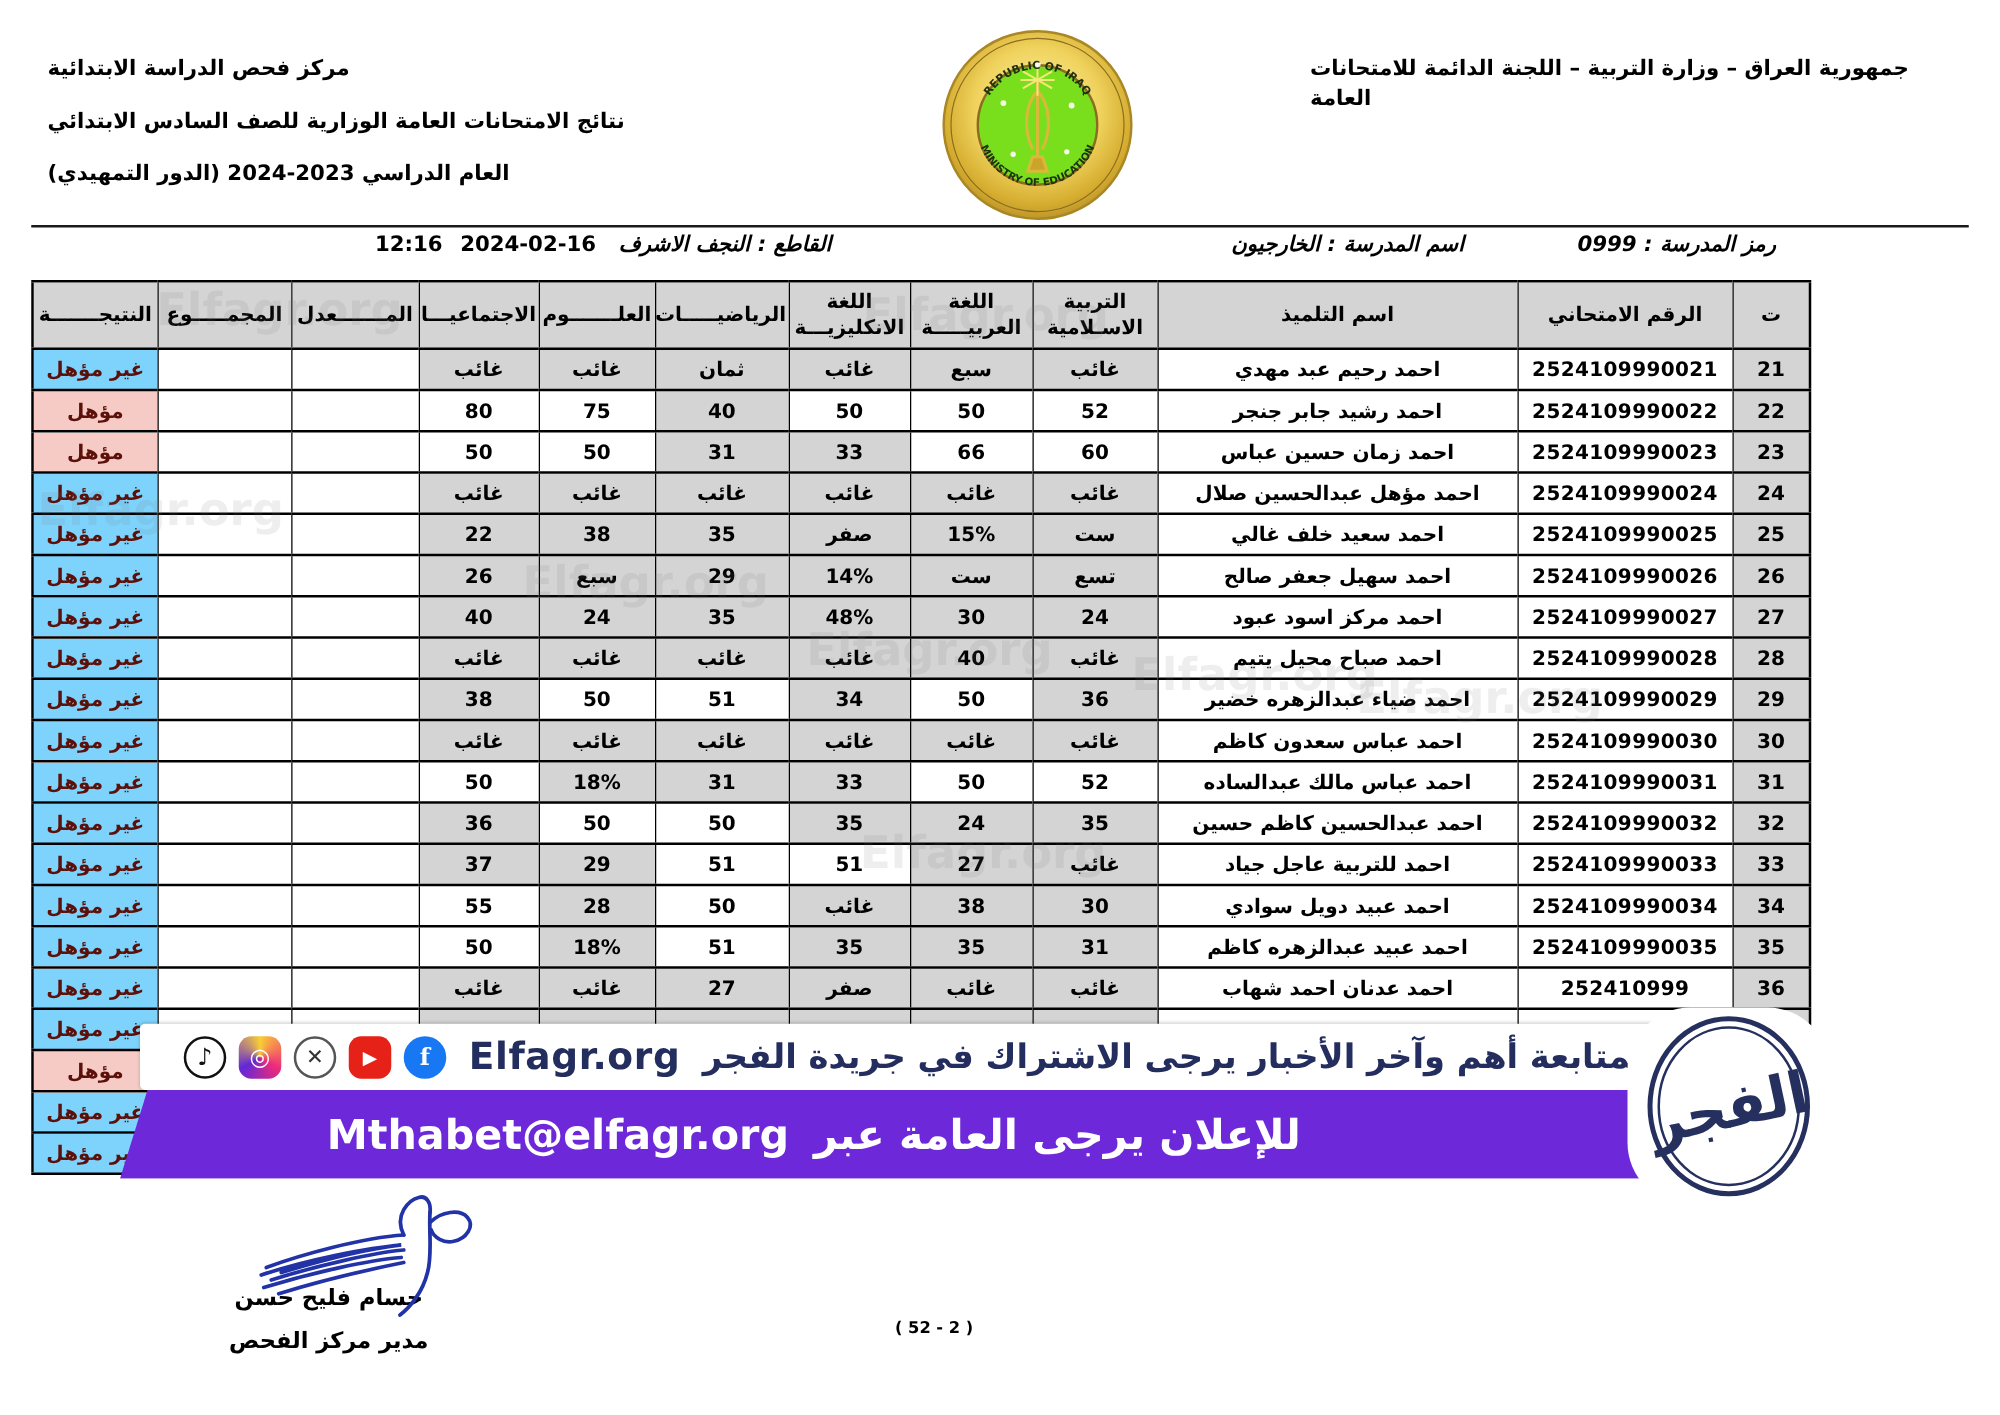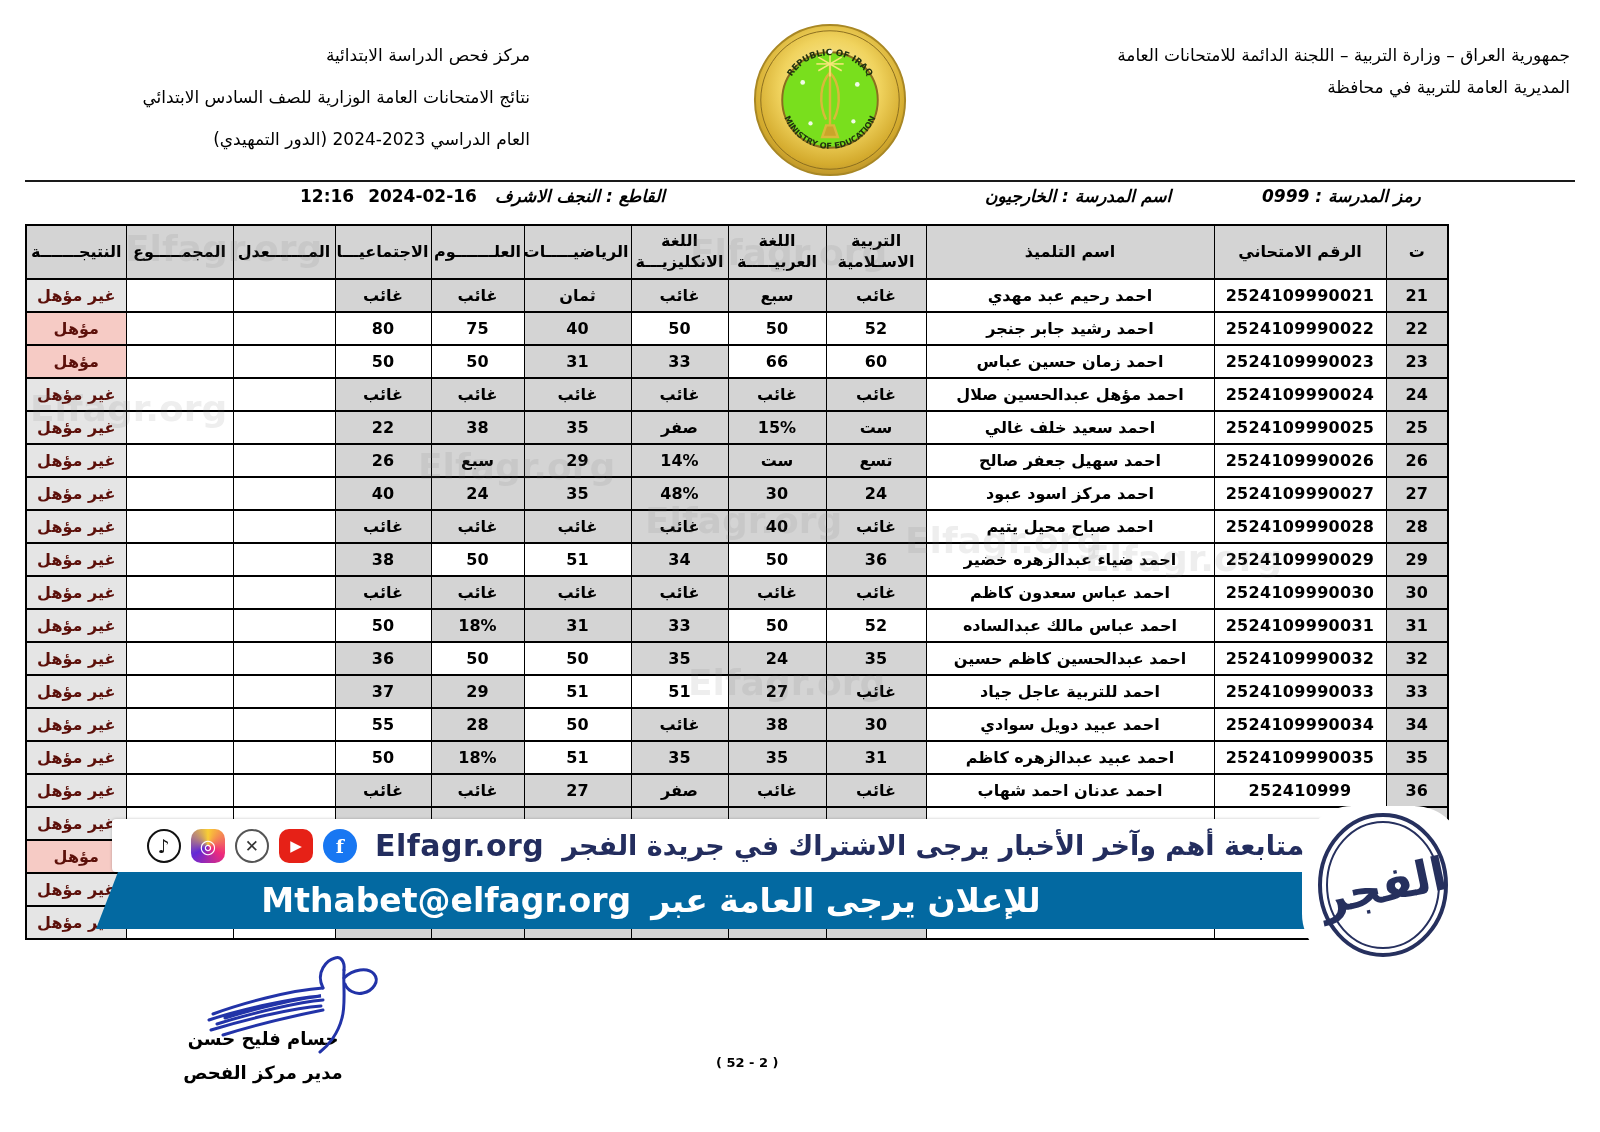--- a/index.html
+++ b/index.html
@@ -1,20 +1,20 @@
 <!DOCTYPE html>
 <html lang="ar"><head>
 <meta charset="utf-8">
 <style>
   html,body{margin:0;padding:0;background:#fff;}
   .page{position:relative;width:1600px;height:1132px;background:#fff;overflow:hidden;
         font-family:"DejaVu Sans",sans-serif;color:#000;}
 
   
-  .hdr-block{position:absolute;font-weight:normal;font-size:17px;text-align:right;direction:rtl;line-height:1.4;}
+  .hdr-block{position:absolute;font-weight:bold;font-size:17px;text-align:left;direction:rtl;line-height:1.4;}
   .hdr-left{top:44px;left:38px;width:492px;}
   .hdr-left div{margin-bottom:18px;}
   .hdr-right{top:44px;left:1048px;width:522px;}
   .hdr-right div{margin-bottom:8px;}
   .rule{position:absolute;top:180px;left:25px;width:1550px;border-top:2px solid #1a1a1a;}
 
   
   .emblem{position:absolute;left:752px;top:22px;width:156px;height:156px;}
 
   
@@ -28,62 +28,61 @@
   table.res th,table.res td{border-left:1px solid #000;border-right:1px solid #000;
             border-top:2px solid #000;border-bottom:2px solid #000;overflow:hidden;}
   table.res{border:2px solid #000;}
   table.res th{background:#d4d4d4;font-weight:bold;font-size:16px;height:50px;
             white-space:pre-line;line-height:1.3;padding:1px 2px;text-align:center;vertical-align:middle;}
   table.res td{height:31px;font-size:16px;font-weight:bold;text-align:center;vertical-align:middle;padding:0 3px;}
   td.c-no{background:#d4d4d4;font-weight:normal;font-size:17px;}
   td.c-exam{font-size:18px;direction:ltr;letter-spacing:.3px;}
   td.c-name{text-align:right;padding-right:9px;font-size:16px;white-space:nowrap;}
   td.gray{background:#d4d4d4;}
-  td.res-fail{background:#e5e5e5;color:#5c100a;font-size:14px;}
+  td.res-fail{background:#7dd3fc;color:#5c100a;font-size:14px;}
   td.res-pass{background:#f6cbc5;color:#5c100a;font-size:14px;}
 
   
   .wm{position:absolute;z-index:2;color:#777;opacity:.12;font-size:36px;font-weight:bold;pointer-events:none;}
 
   
   .ban-white{position:absolute;left:112px;top:819px;width:1238px;height:53px;background:#fff;
              border-radius:4px;z-index:3;display:flex;align-items:center;justify-content:center;
              gap:18px;direction:ltr;box-shadow:0 0 3px rgba(0,0,0,.25);}
   .ban-white .ar{color:#232d5e;font-weight:bold;font-size:27px;direction:rtl;white-space:nowrap;}
   .ban-white .site{color:#232d5e;font-weight:bold;font-size:30px;letter-spacing:.5px;}
   .icons{display:flex;gap:10px;align-items:center;}
   .ico{width:34px;height:34px;border-radius:50%;display:flex;align-items:center;justify-content:center;
        font-weight:bold;font-size:19px;box-sizing:border-box;}
   .ico-tiktok{border:2px solid #111;color:#111;background:#fff;}
   .ico-insta{background:conic-gradient(#f9ce34,#ee2a7b,#6228d7,#f9ce34);color:#fff;border-radius:10px;}
   .ico-x{border:2px solid #555;color:#333;background:#fff;font-size:17px;}
   .ico-yt{background:#e62117;color:#fff;border-radius:10px;font-size:15px;}
   .ico-fb{background:#1877f2;color:#fff;font-family:"DejaVu Serif",serif;}
-  .ban-navy{position:absolute;left:96px;top:872px;width:1260px;height:57px;background:#0369a1;z-index:3;
+  .ban-navy{position:absolute;left:96px;top:872px;width:1260px;height:71px;background:#6d28d9;z-index:3;
             clip-path:polygon(22px 0,100% 0,100% 100%,0 100%);
             display:flex;align-items:center;justify-content:center;gap:20px;direction:ltr;padding-right:150px;box-sizing:border-box;}
   .ban-navy .email{color:#fff;font-weight:bold;font-size:33px;}
   .ban-navy .ar{color:#fff;font-weight:bold;font-size:33px;direction:rtl;white-space:nowrap;}
   .ban-logo{position:absolute;left:1302px;top:806px;width:162px;height:158px;background:#fff;
             border-radius:50px;z-index:4;display:flex;align-items:center;justify-content:center;}
 
   
   .sig{position:absolute;left:195px;top:952px;z-index:1;}
   .sig-name{position:absolute;left:148px;top:1022px;width:230px;text-align:center;font-weight:bold;
             font-size:18px;direction:rtl;line-height:1.9;}
   .pageno{position:absolute;left:716px;top:1055px;font-size:13px;font-weight:bold;direction:ltr;}
 </style>
 </head>
 <body>
 
 <div class="page">
 
   <div class="hdr-block hdr-right">
     <div>جمهورية العراق – وزارة التربية – اللجنة الدائمة للامتحانات العامة</div>
-    <div>المديرية العامة للتربية في محافظة</div>
   </div>
 
   <div class="hdr-block hdr-left">
     <div>مركز فحص الدراسة الابتدائية</div>
     <div>نتائج الامتحانات العامة الوزارية للصف السادس الابتدائي</div>
     <div>العام الدراسي  2023-2024 (الدور التمهيدي)</div>
   </div>
 
   <svg class="emblem" viewBox="0 0 160 160">
     <defs>

